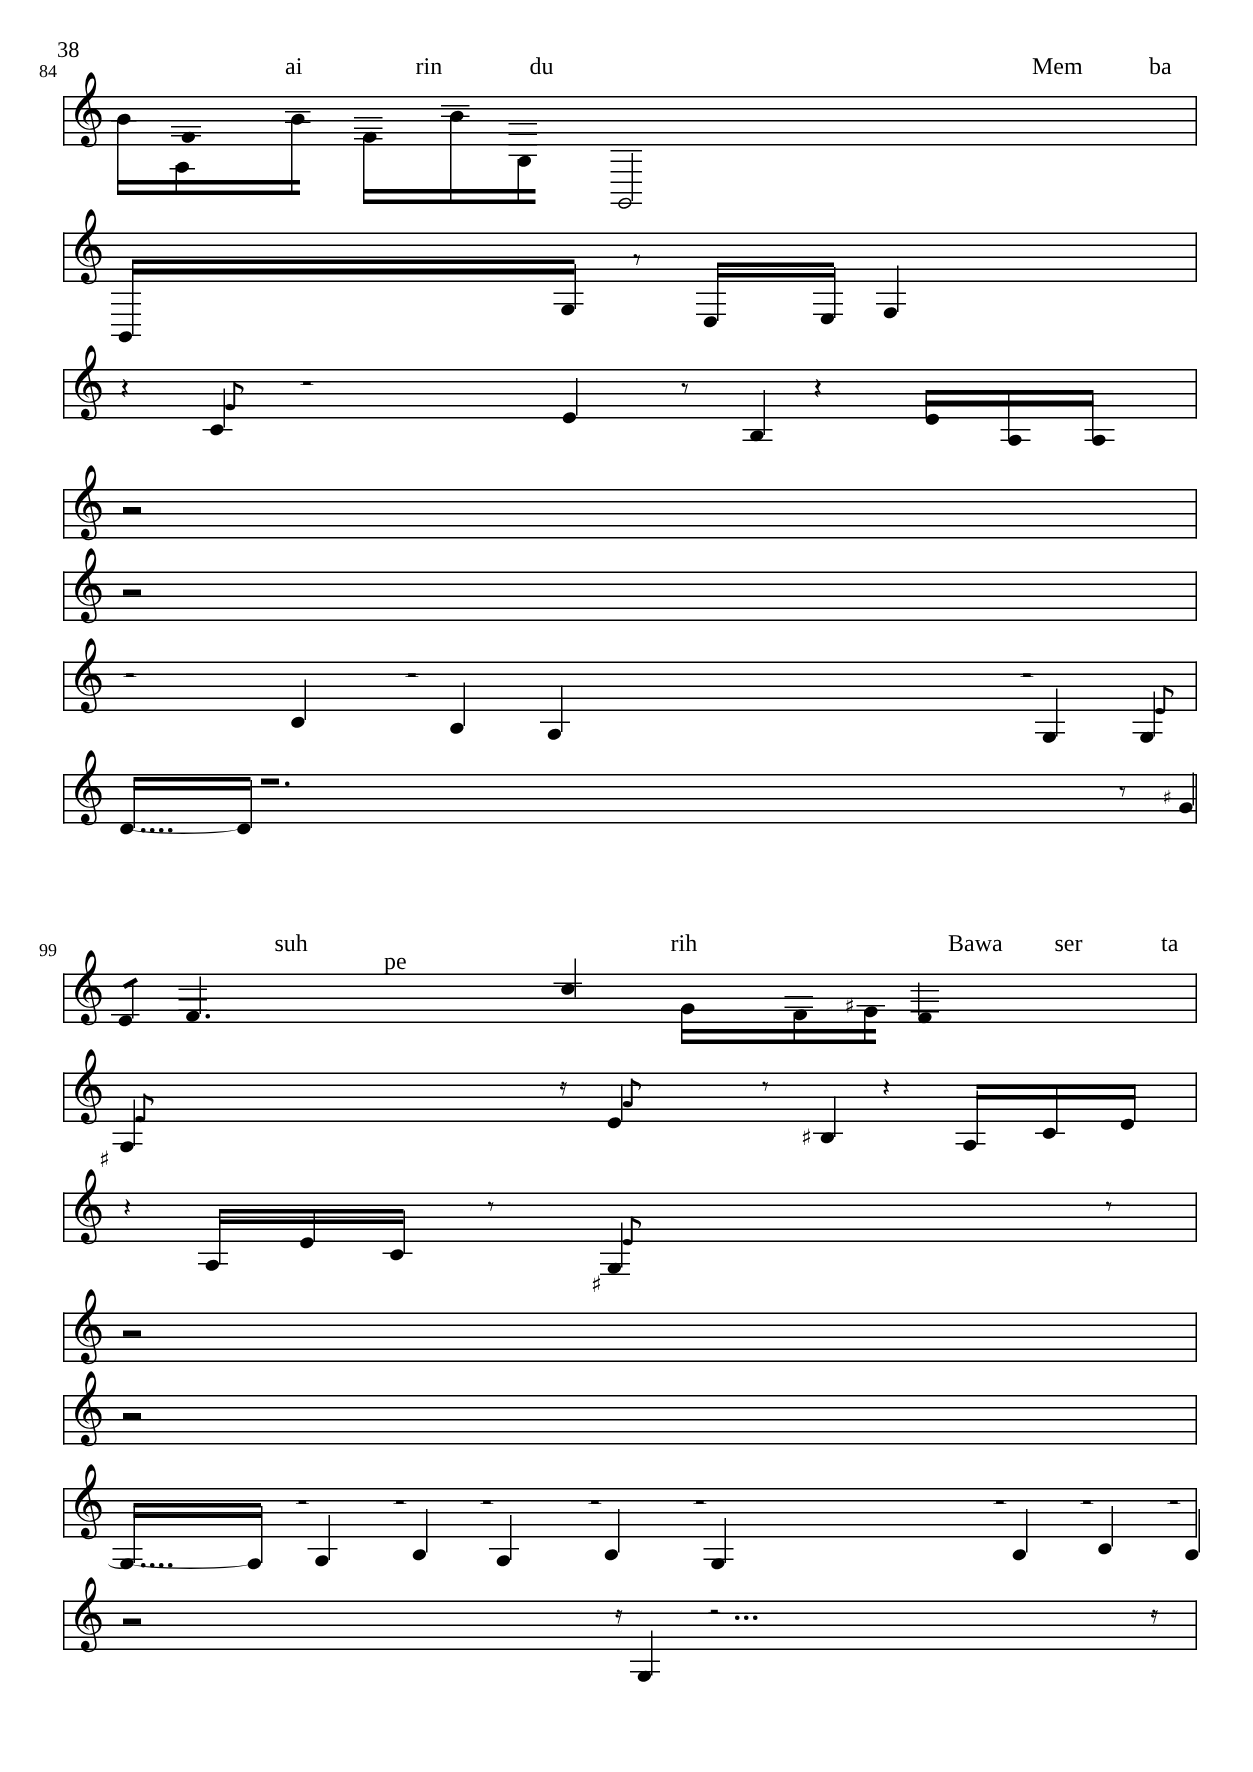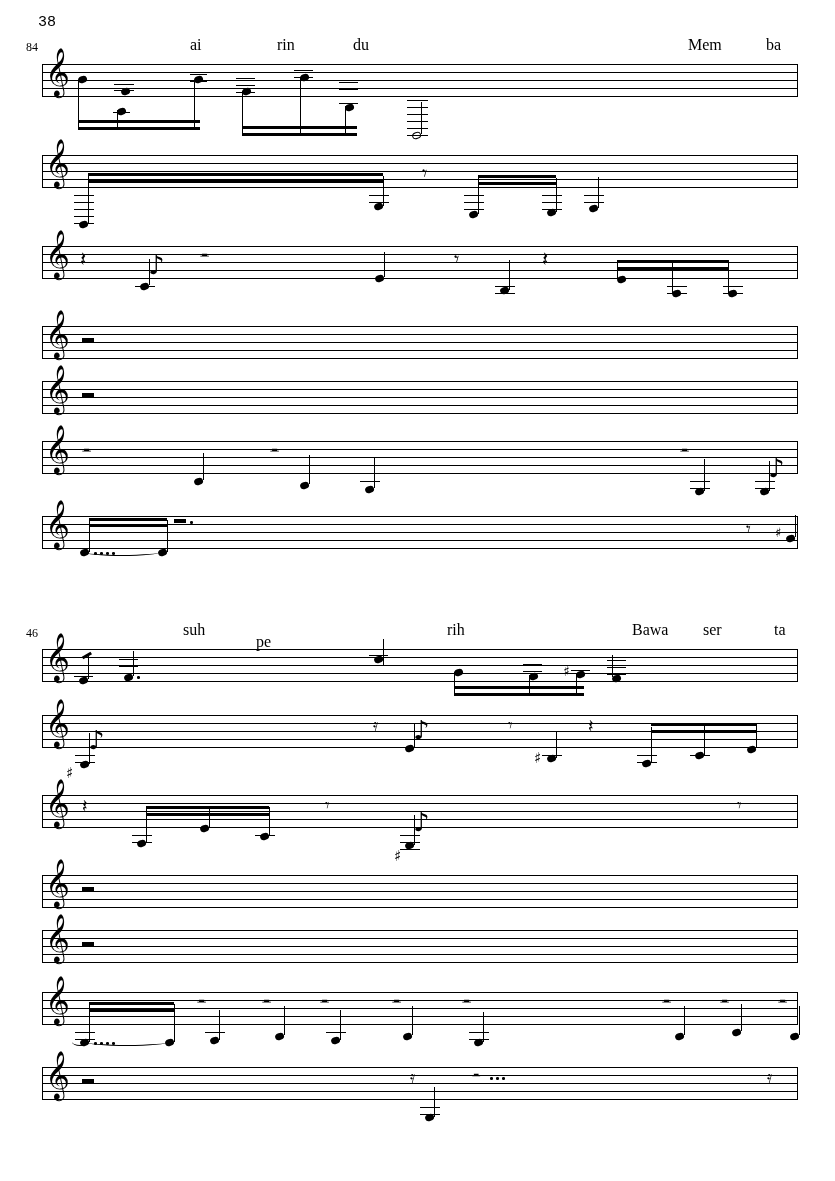--- a/index.html
+++ b/index.html
@@ -16,23 +16,23 @@
     overflow: hidden;
   }
   .page {
     position: relative;
     width: 835px;
     height: 1181px;
   }
   .page-number {
     position: absolute;
     left: 38px;
-    top: 14px;
+    top: 26px;
     font-size: 15px;
-    font-family: Liberation Mono, monospace;
+    font-family: Liberation Serif, serif;
   }
   .system {
     position: absolute;
     left: 0;
     width: 835px;
   }
   .measure-number {
     position: absolute;
     font-size: 12px;
     font-family: "Liberation Serif", serif;
@@ -394,21 +394,21 @@
 
       <div class="rest" style="left:704px; top:4px; font-size:18px;">𝄾</div>
       <div class="notehead" style="left:744px; top:19px;"></div>
       <div class="stem" style="left:753px; top:-1px; height:22px;"></div>
       <div class="accidental" style="left:733px; top:10px; font-size:13px;">♯</div>
     </div>
   </div>
 
   <div class="system" style="top:585px;">
 
-    <div class="measure-number" style="left:26px; top:41px;">46</div>
+    <div class="measure-number" style="left:26px; top:41px;">99</div>
 
     <div class="lyric" style="left:183px; top:36px;">suh</div>
     <div class="lyric" style="left:256px; top:36px;margin-top:12px;">pe</div>
     <div class="lyric" style="left:447px; top:36px;">rih</div>
     <div class="lyric" style="left:632px; top:36px;">Bawa</div>
     <div class="lyric" style="left:703px; top:36px;">ser</div>
     <div class="lyric" style="left:774px; top:36px;">ta</div>
 
     <div class="staff" style="top:64px;">
       <div class="line l0"></div>

